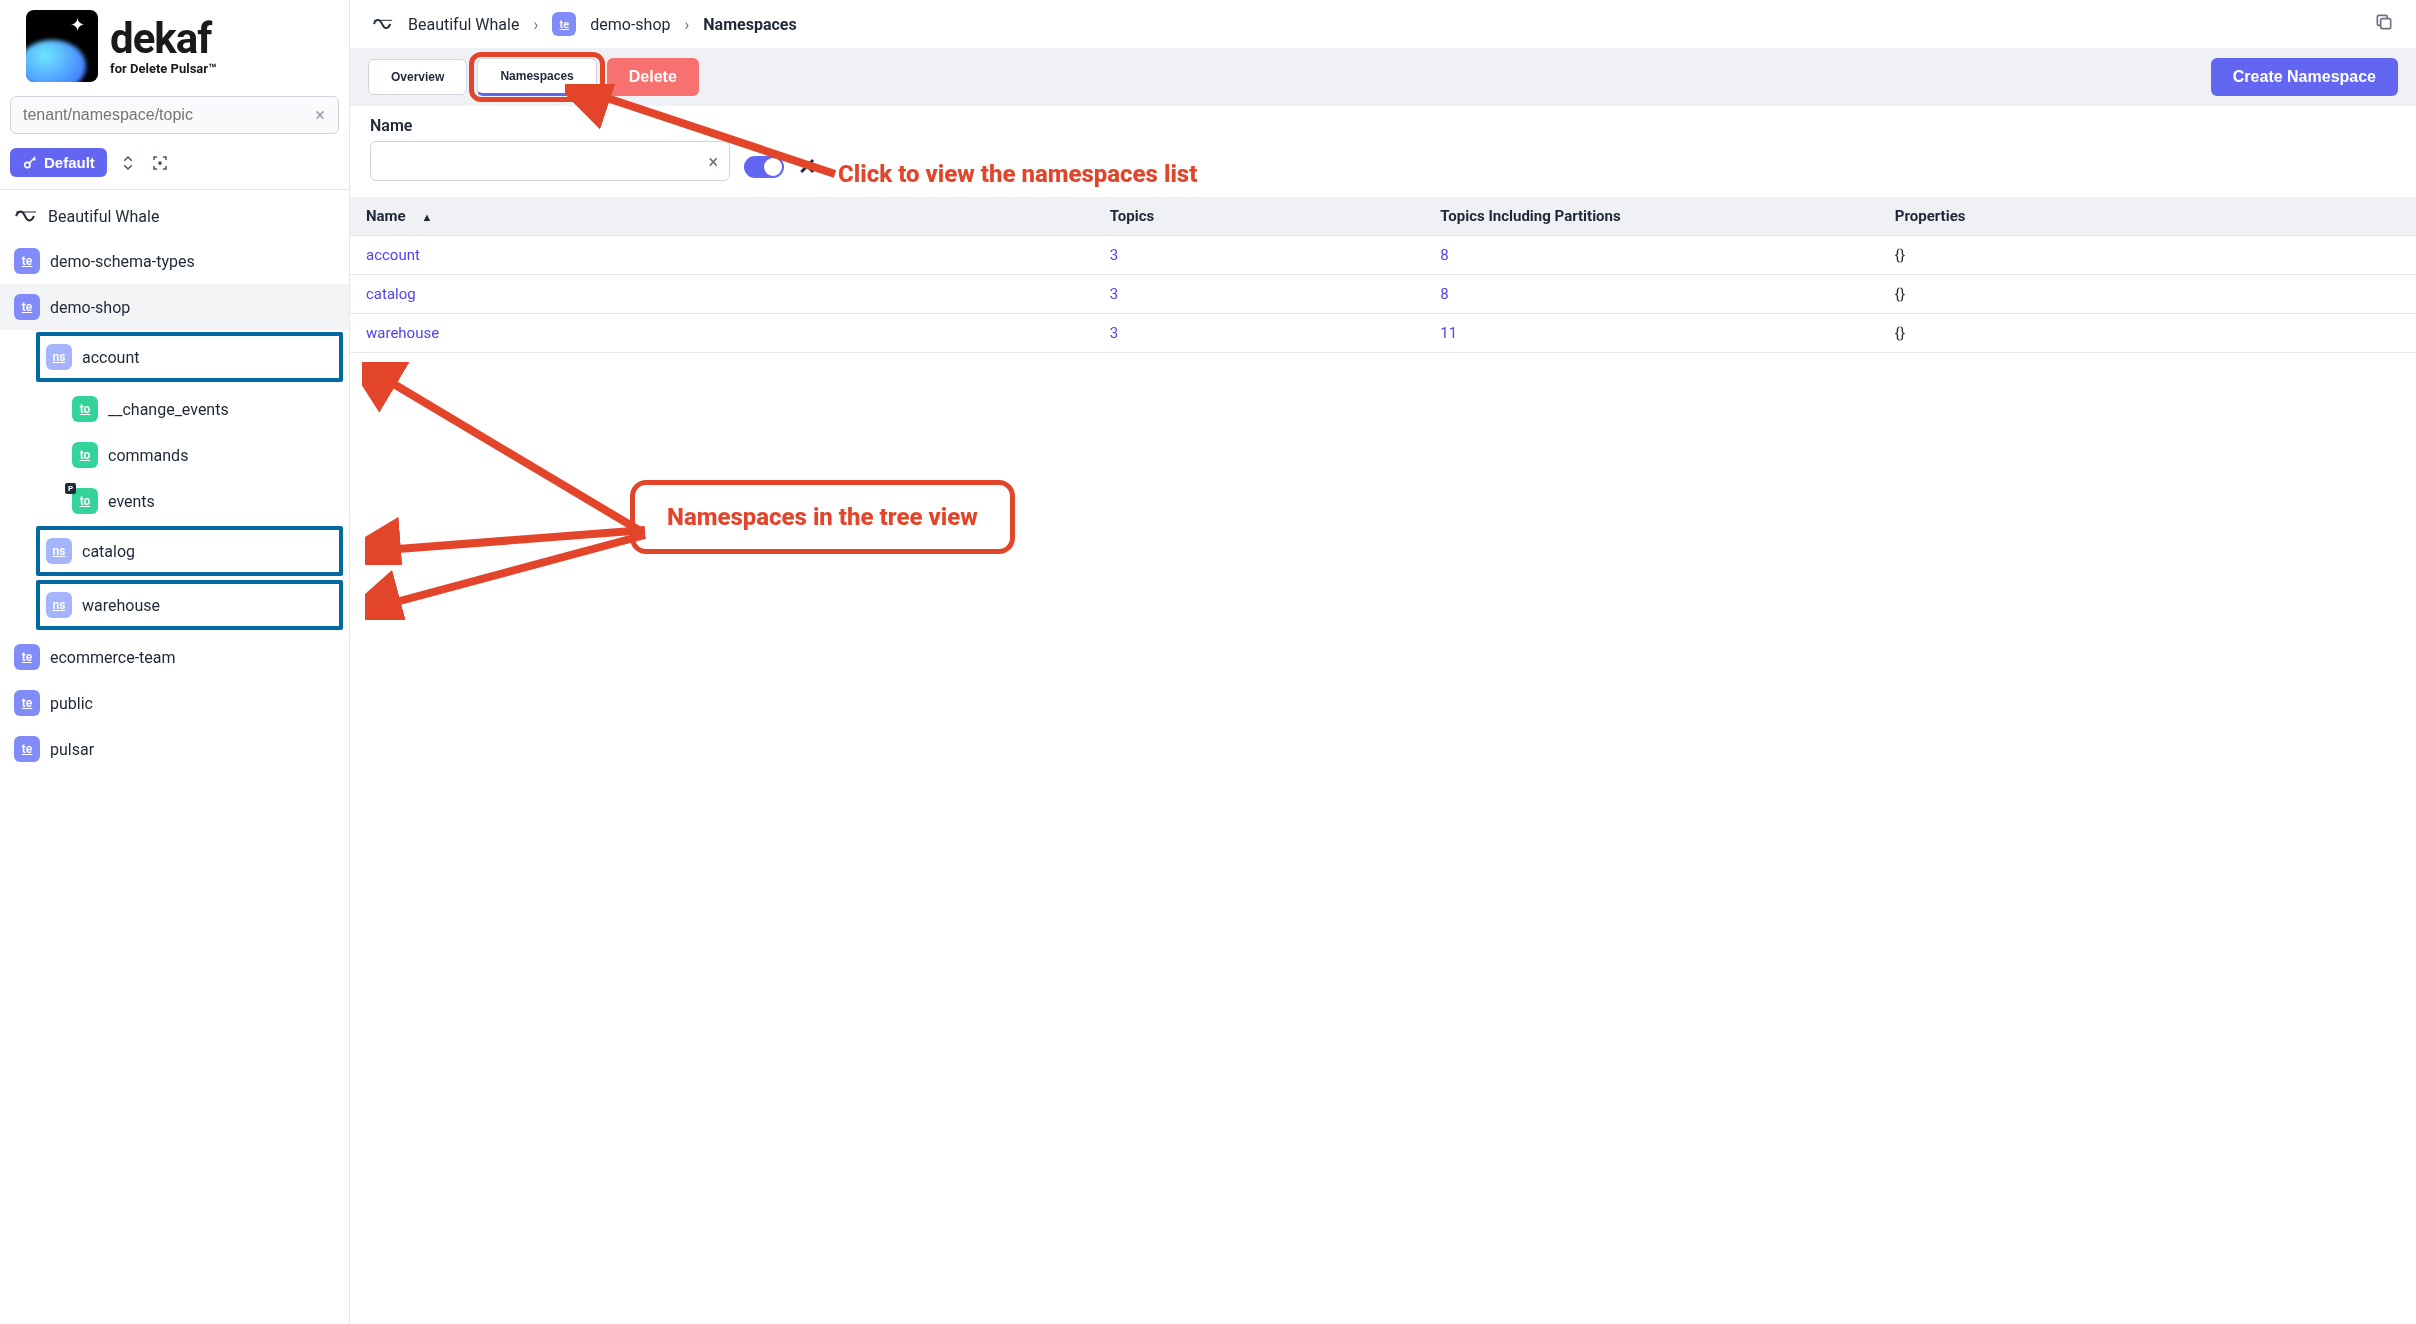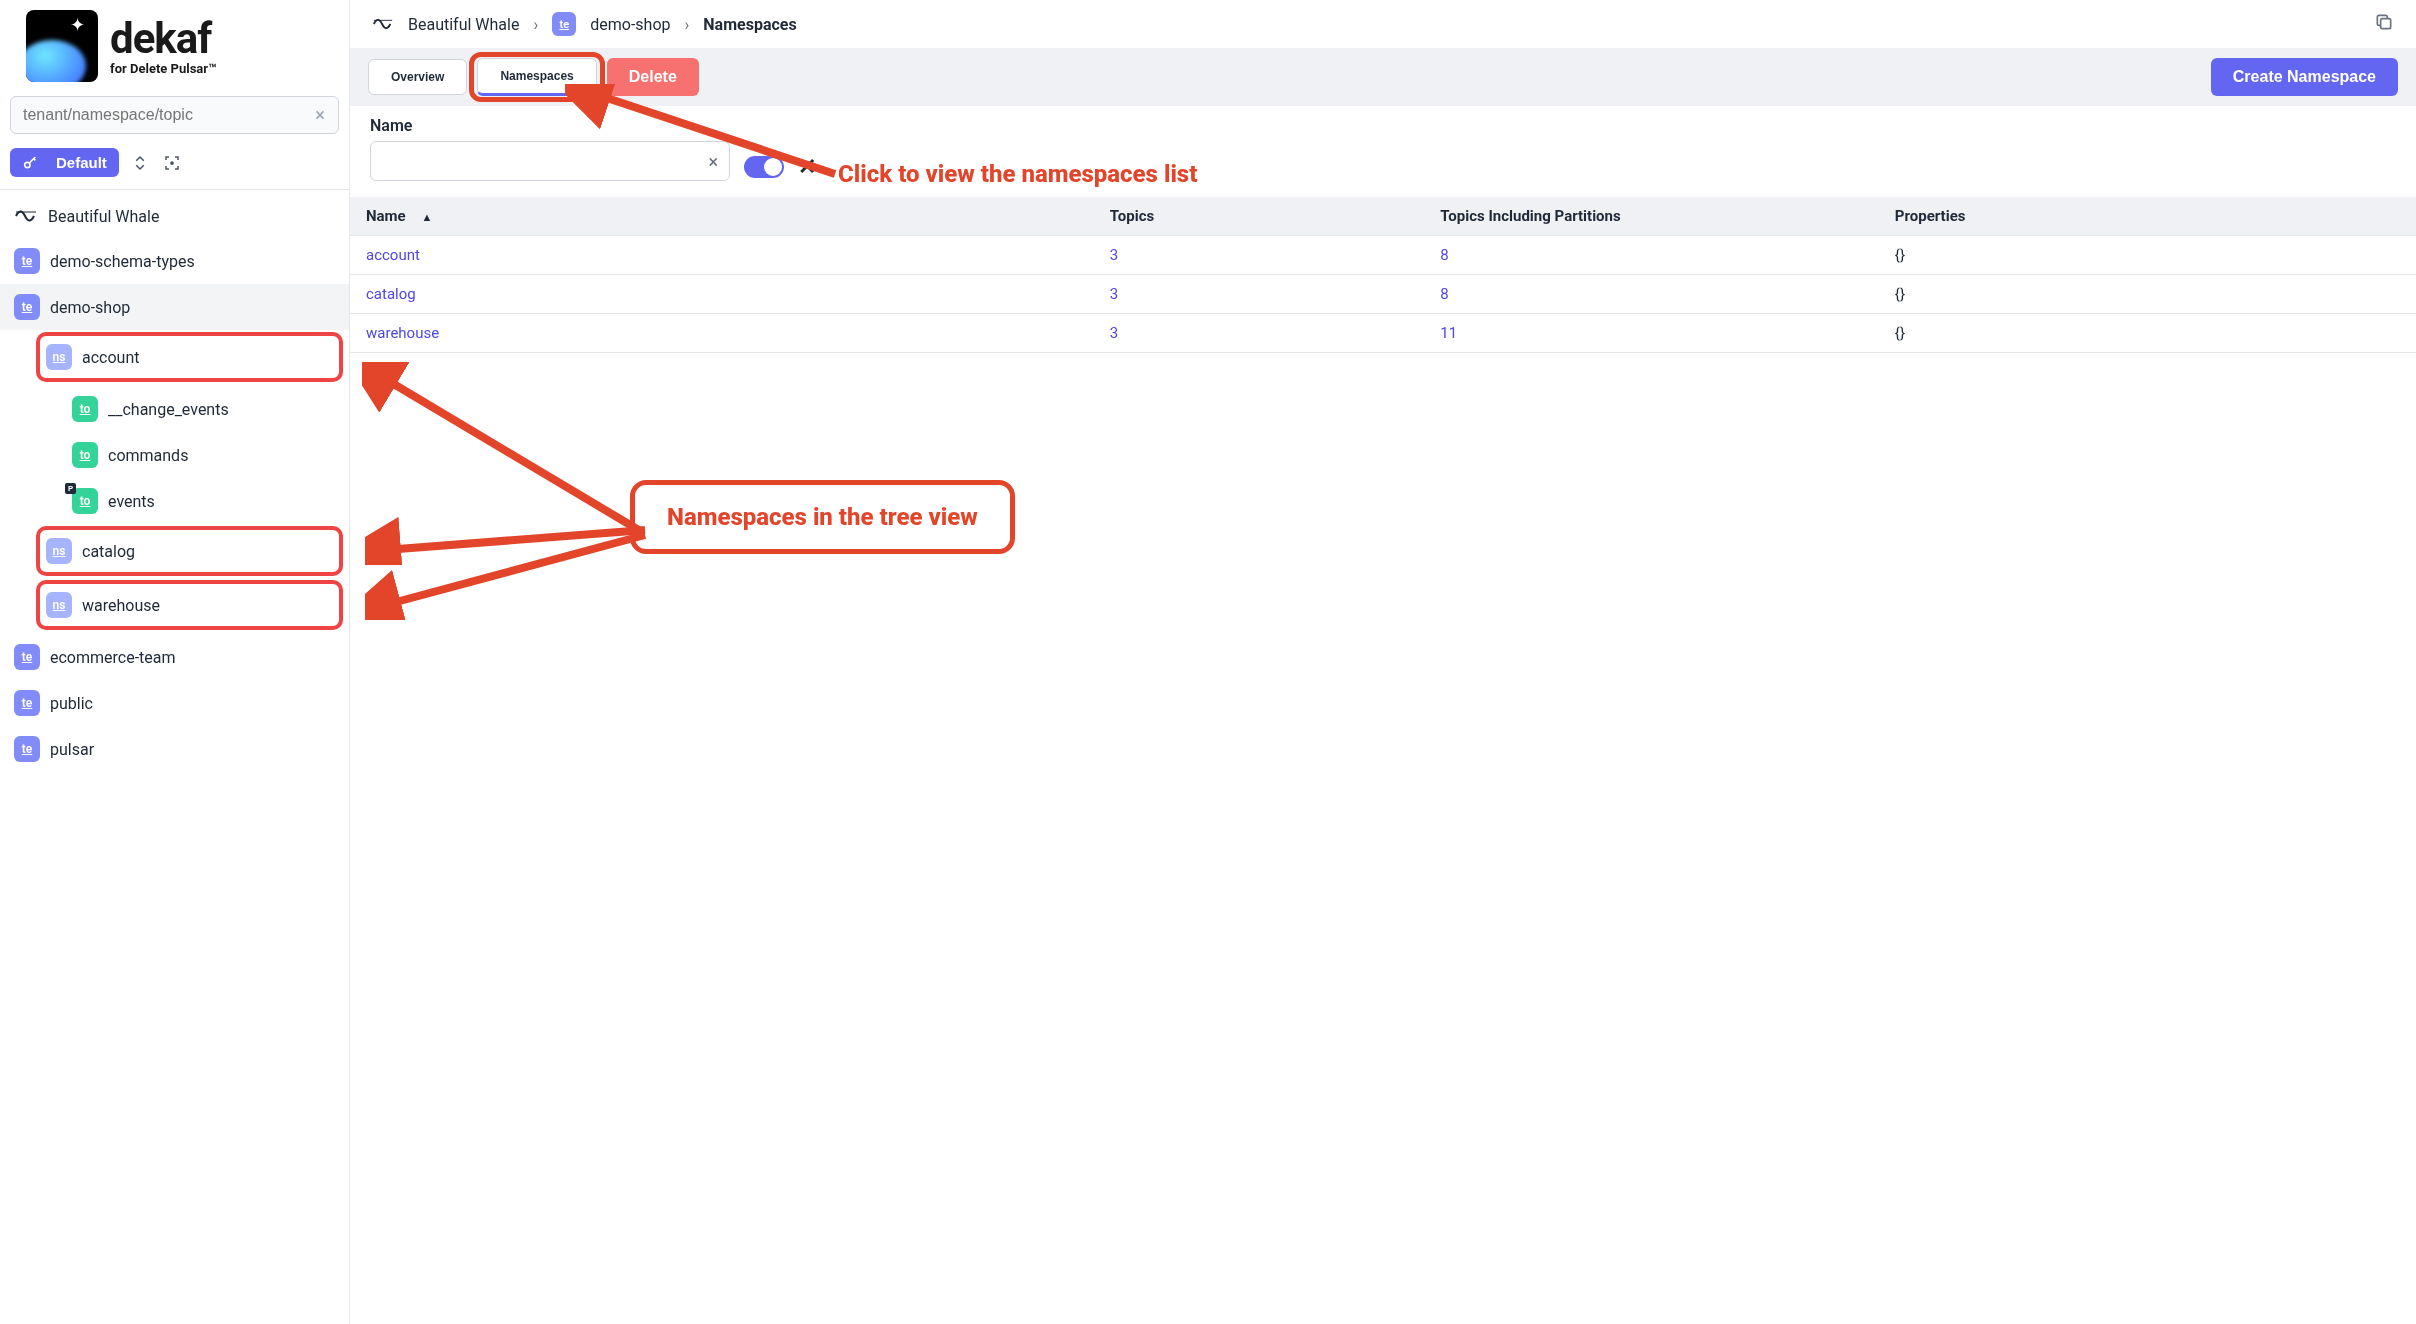--- a/index.html
+++ b/index.html
@@ -49,21 +49,21 @@
       position: absolute; right: 10px; top: 50%; transform: translateY(-50%);
       width: 18px; height: 18px; color: #9ca3af; font-size: 18px; line-height: 18px;
       text-align: center; cursor: pointer;
     }
     .toolbar-row {
       padding: 8px 10px 12px; display: flex; align-items: center; gap: 10px;
     }
     .default-btn {
       background: #6366f1; color: #fff; border: none; border-radius: 6px;
       padding: 6px 12px; font-size: 15px; font-weight: 600; display: flex;
-      align-items: center; gap: 18px; cursor: pointer;
+      align-items: center; gap: 6px; cursor: pointer;
     }
     .key-icon { width: 16px; height: 16px; }
     .tool-icon {
       width: 22px; height: 22px; display: flex; align-items: center;
       justify-content: center; color: #4b5563; cursor: pointer;
     }
     
     
     .tree { padding: 4px 0 8px; overflow-y: auto; flex: 1; border-top: 1px solid #e5e7eb; }
     .tree-item {
@@ -83,22 +83,22 @@
     .badge-ns { background: #a5b4fc; }
     .badge-to { background: #34d399; }
     .to-wrap { position: relative; display: inline-flex; }
     .p-badge {
       position: absolute; top: -5px; left: -7px;
       width: 11px; height: 11px; background: #1f2937; color: #fff;
       font-size: 8px; font-weight: 700; border-radius: 2px;
       display: flex; align-items: center; justify-content: center;
     }
     .ns-box {
-      position: relative; margin: 2px 6px 4px 36px; border: 4px solid #ef4444;
-      border-radius: 10px; padding-block: 0;
+      position: relative; margin: 2px 6px 4px 36px; border: 4px solid #0369a1;
+      border-radius: 2px; padding-block: 0;
     }
     .ns-box .tree-item { padding-left: 6px; padding-top: 8px; padding-bottom: 8px; }
     
     
     .main { flex: 1; display: flex; flex-direction: column; overflow: hidden; }
     .breadcrumb {
       padding: 12px 22px; display: flex; align-items: center; gap: 14px; font-size: 16px;
     }
     .bc-sep { color: #6b7280; }
     .bc-item { color: #1f2937; }

